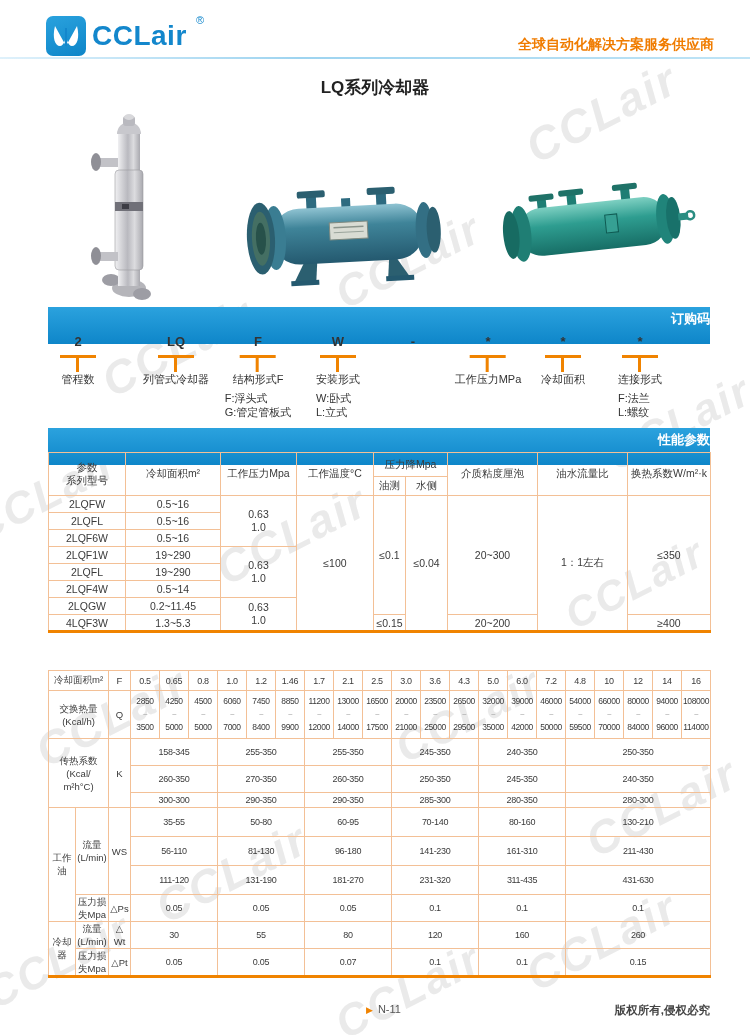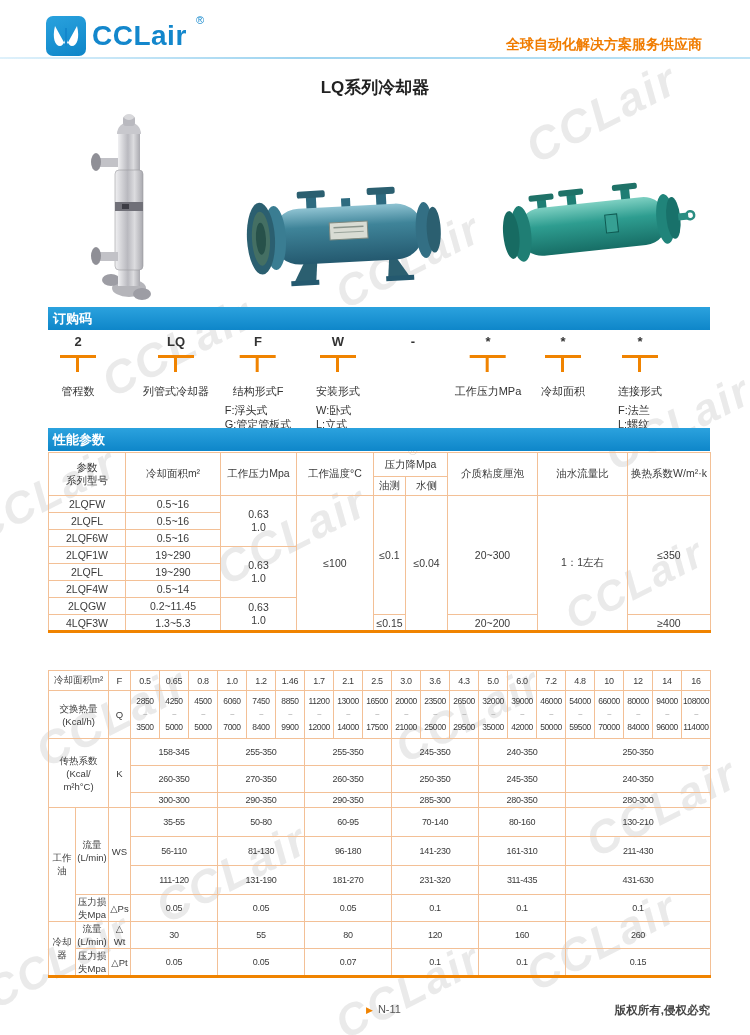--- a/index.html
+++ b/index.html
@@ -7,38 +7,38 @@
         font-family:"Liberation Sans","DejaVu Sans",sans-serif;color:#333;}
   
   .wm{position:absolute;font-weight:bold;font-style:italic;color:#c9c9c9;opacity:.38;
       transform:rotate(-27deg);letter-spacing:2px;pointer-events:none;white-space:nowrap;}
   .wm-reg{position:absolute;color:#bdbdbd;opacity:.55;font-size:13px;pointer-events:none;}
   
   .logo-box{position:absolute;left:46px;top:16px;width:40px;height:40px;border-radius:7px;
             background:linear-gradient(160deg,#2aa2de,#0d85c8);}
   .logo-text{position:absolute;left:92px;top:20px;font-size:28px;font-weight:bold;color:#1387cc;letter-spacing:.5px;}
   .logo-reg{position:absolute;left:196px;top:14px;font-size:11px;color:#1387cc;}
-  .tagline{position:absolute;right:48px;top:36px;font-size:14px;font-weight:bold;color:#f07c00;}
+  .tagline{position:absolute;right:36px;top:36px;font-size:14px;font-weight:bold;color:#f07c00;}
   .head-rule{position:absolute;left:0;top:57px;width:750px;height:2px;
              background:linear-gradient(90deg,#dff1fb,#9ed4f0 40%,#bfe4f6);}
   .doc-title{position:absolute;left:0;top:76px;width:750px;text-align:center;
              font-size:17px;font-weight:bold;color:#222;}
   
   .fig{position:absolute;}
   
-  .section-bar{position:absolute;left:48px;width:662px;height:23px;box-sizing:border-box;
+  .section-bar{position:absolute;left:48px;width:662px;height:37px;box-sizing:border-box;
                background:linear-gradient(180deg,#2ba2de,#0e86c9);color:#fff;font-weight:bold;
-               font-size:13px;line-height:23px;padding-left:5px;}
+               font-size:13px;line-height:23px;padding-left:5px;text-align:right;}
   
   .oc-item{position:absolute;transform:translateX(-50%);text-align:center;}
   .oc-code{font-size:13px;font-weight:bold;color:#333;}
   .oc-conn{margin:6px auto 0;width:36px;height:17px;position:relative;}
   .oc-conn .bar{position:absolute;left:0;top:0;width:36px;height:3px;background:#f08300;}
   .oc-conn .stem{position:absolute;left:16px;top:3px;width:3px;height:14px;background:#f08300;}
-  .oc-label{margin-top:12px;font-size:11px;color:#333;white-space:nowrap;}
+  .oc-label{margin-top:0;font-size:11px;color:#333;white-space:nowrap;}
   .oc-sub{margin-top:4px;font-size:11px;color:#333;text-align:left;line-height:14px;white-space:nowrap;}
   
   table{border-collapse:collapse;table-layout:fixed;}
   .dtable{position:absolute;left:48px;width:662px;}
   .dtable td,.dtable th{border:1px solid #f3c096;text-align:center;vertical-align:middle;
         padding:0;font-weight:normal;color:#3a3a3a;overflow:hidden;}
   #perf-wrap td,#perf-wrap th{font-size:10.5px;}
   #perf-wrap table{border-bottom:3px solid #f08300;}
   #detail-wrap table{border-bottom:3px solid #f08300;}
   #detail-wrap td,#detail-wrap th{font-size:9.5px;}

